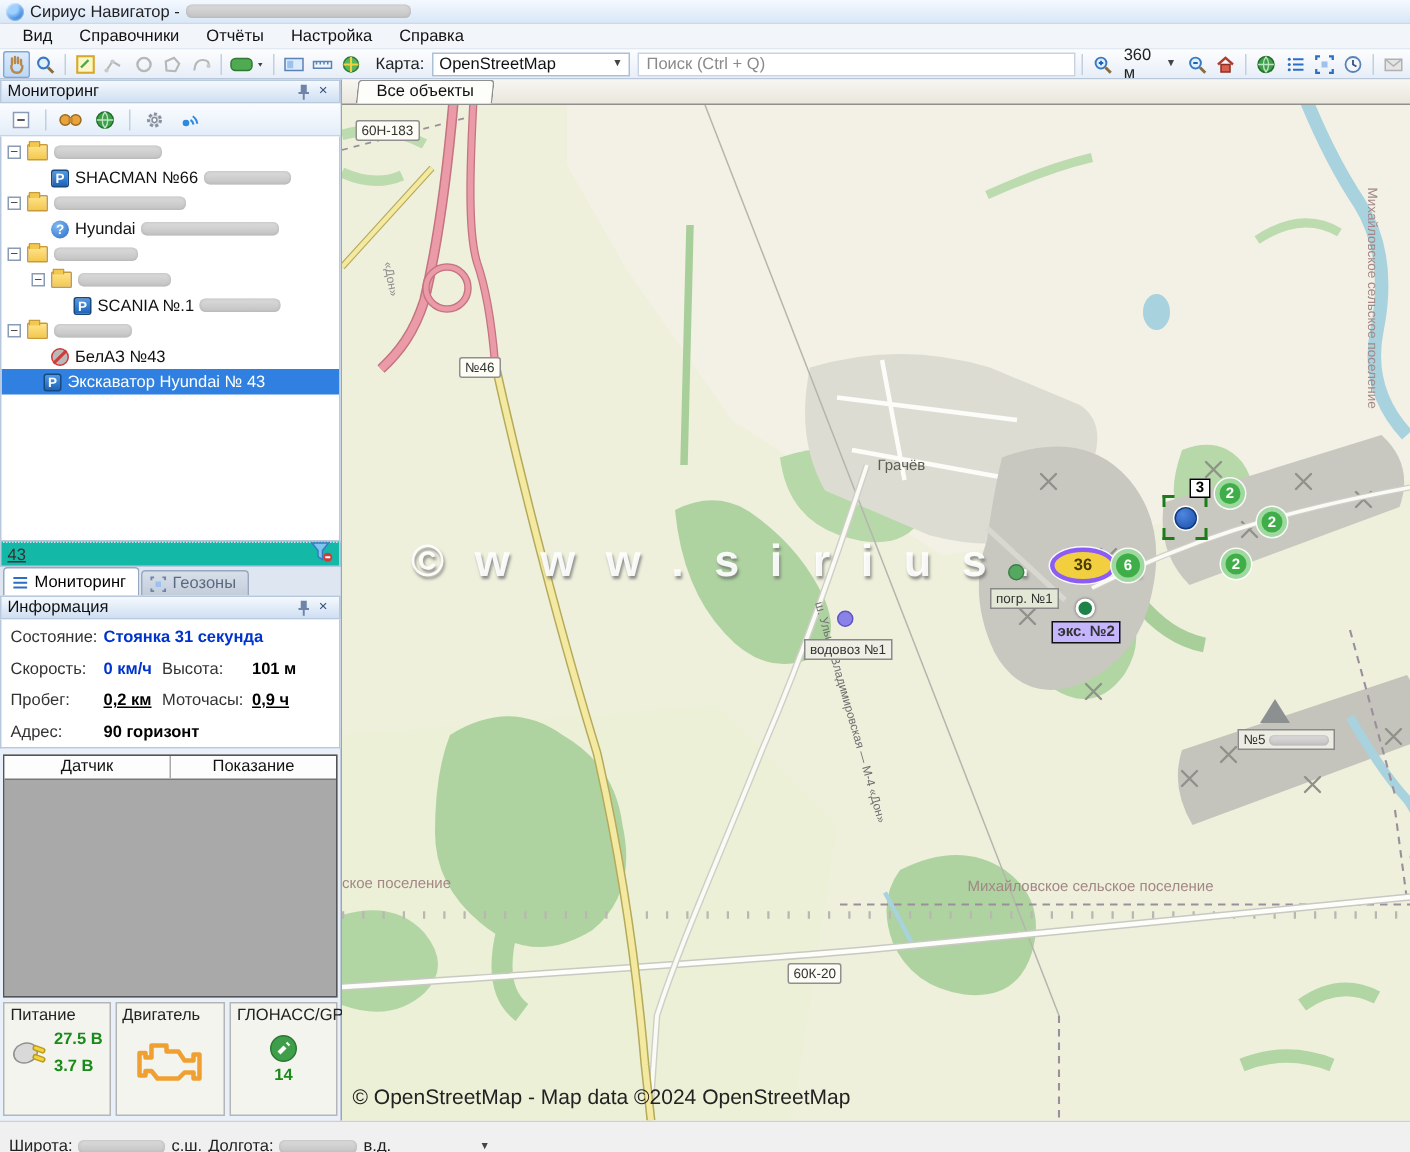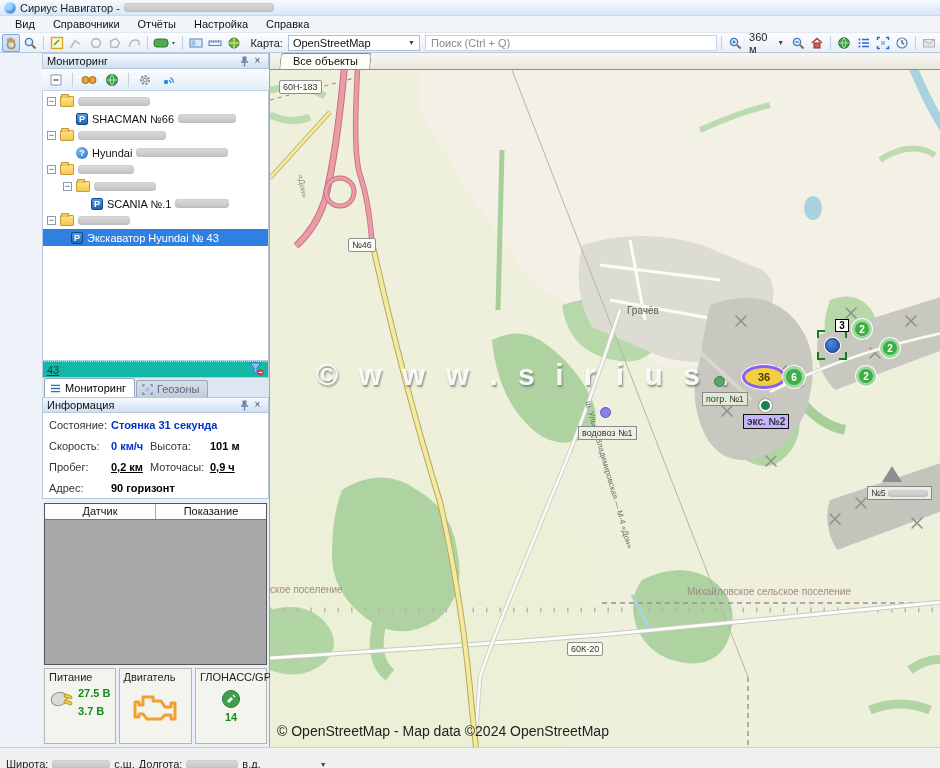--- a/index.html
+++ b/index.html
@@ -23,21 +23,21 @@
   .tbtn.active { border-color:#7da7d8; background:linear-gradient(#dceafd,#bcd8f7); }
   .tsep { width:1px; height:14px; background:#c2cfdf; margin:0 3px; }
   .tlabel { margin:0 4px 0 6px; color:#222; }
   .combo { display:flex; align-items:center; justify-content:space-between; width:146px; height:16px; background:#fff; border:1px solid #abc0d8; padding:0 4px; color:#111; }
   .combo .arr, .mini-arr { font-size:7px; color:#444; }
   .searchbox { flex:0 0 292px; height:16px; background:#fff; border:1px solid #c7d3e2; margin-left:4px; padding:0 5px; font-family:inherit; font-size:11px; color:#333; }
   .searchbox::placeholder { color:#8a8a8a; }
   .zoomscale { display:flex; align-items:center; gap:3px; padding:0 4px; color:#222; }
 
   
-  .main { display:flex; height:694px;padding-left:42px; }
+  .main { display:flex; height:694px; }
   .sidebar { width:228px; background:#e9f0f9; border-right:1px solid #93a6c2; display:flex; flex-direction:column; }
   .maparea { position:relative; width:712px; height:694px; background:#ece9e0; }
 
   
   .phead { height:16px; background:linear-gradient(#f5f9fe,#cfdff2); border:1px solid #b9c9dd; display:flex; align-items:center; padding:0 4px; color:#111; }
   .phead .ptitle { flex:1; }
   .pbtn { width:13px; height:13px; display:flex; align-items:center; justify-content:center; color:#35507a; font-size:10px; line-height:1; }
   .ptoolbar { height:22px; background:linear-gradient(#fbfdff,#e3edf8); border-bottom:1px solid #c6d4e4; display:flex; align-items:center; gap:3px; padding:0 4px; }
 
   
@@ -77,21 +77,21 @@
   .shead .hc { flex:1; text-align:center; line-height:15px; color:#111; border-right:1px solid #aaa; }
   .shead .hc:last-child { border-right:none; }
   .sbody { flex:1; background:#a9a9a9; }
 
   
   .gauges { display:flex; gap:3px; padding:3px 2px; }
   .gbox { border:1px solid #b5b5b5; background:#f4f4ef; height:76px; padding:2px 4px; }
   .gbox .gtitle { color:#222; }
   .g-power { width:72px; } .g-engine { width:74px; } .g-gps { width:72px; }
   .gval { color:#1a8a1a; font-weight:bold; }
-  .g-power .grow { display:flex; align-items:flex-start; gap:3px; margin-top:4px; }
+  .g-power .grow { display:flex; align-items:center; gap:3px; margin-top:4px; }
   .g-engine .gcenter, .g-gps .gcenter { display:flex; flex-direction:column; align-items:center; gap:2px; margin-top:6px; }
 
   
   .statusbar { height:33px; background:#f0f0f0; border-top:1px solid #cfcfcf; display:flex; align-items:center; padding:0 6px; gap:4px; color:#222; }
   .bluestrip { height:5px; background:linear-gradient(#cfe2f6,#b3cdea); }
 
   
   .maptabs { height:17px; background:linear-gradient(#f7f6f1,#e9e6dc); border-bottom:1px solid #8f8f8f; display:flex; align-items:flex-end; padding-left:10px; }
   .maptab { height:16px; background:#fdfdfa; border:1px solid #8f8f8f; border-bottom:none; border-radius:3px 3px 0 0; padding:1px 12px; color:#111; transform:skewX(-6deg); }
   .maptab span { display:inline-block; transform:skewX(6deg); }
@@ -363,20 +363,24 @@
         <div class="trow" style="padding-left:48px">
           <span class="i-park">P</span>
           <span class="lbl">SCANIA №.1</span>
           <span class="blur" style="width:54px"></span>
         </div>
         <div class="trow" style="padding-left:4px">
           <span class="exp">−</span>
           <span class="i-folder"></span>
           <span class="blur" style="width:52px"></span>
         </div>
+        <div class="trow" style="padding-left:33px">
+          <span class="i-nosig"></span>
+          <span class="lbl">БелАЗ №43</span>
+        </div>
         <div class="trow sel" style="padding-left:28px">
           <span class="i-park">P</span>
           <span class="lbl">Экскаватор Hyundai № 43</span>
         </div>
       </div>
 
       <div class="filterrow">
         <span>43</span>
         <span class="sp"></span>
         <span>

